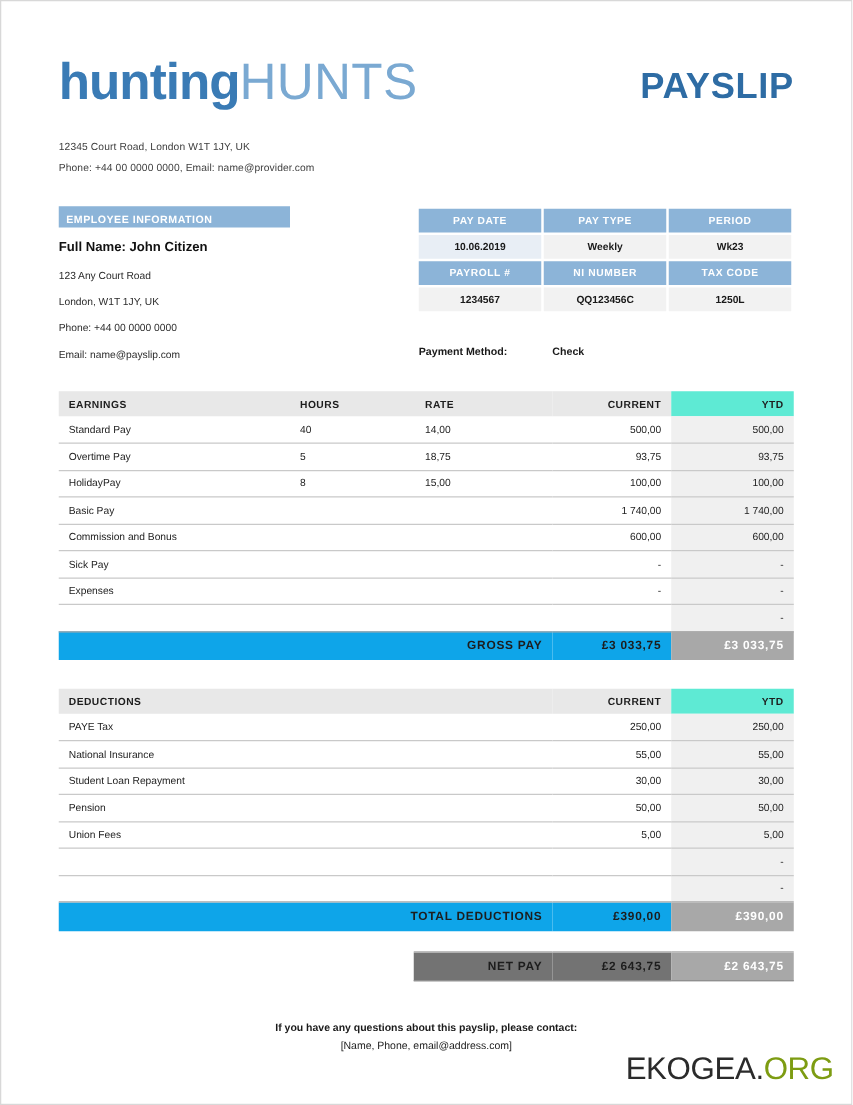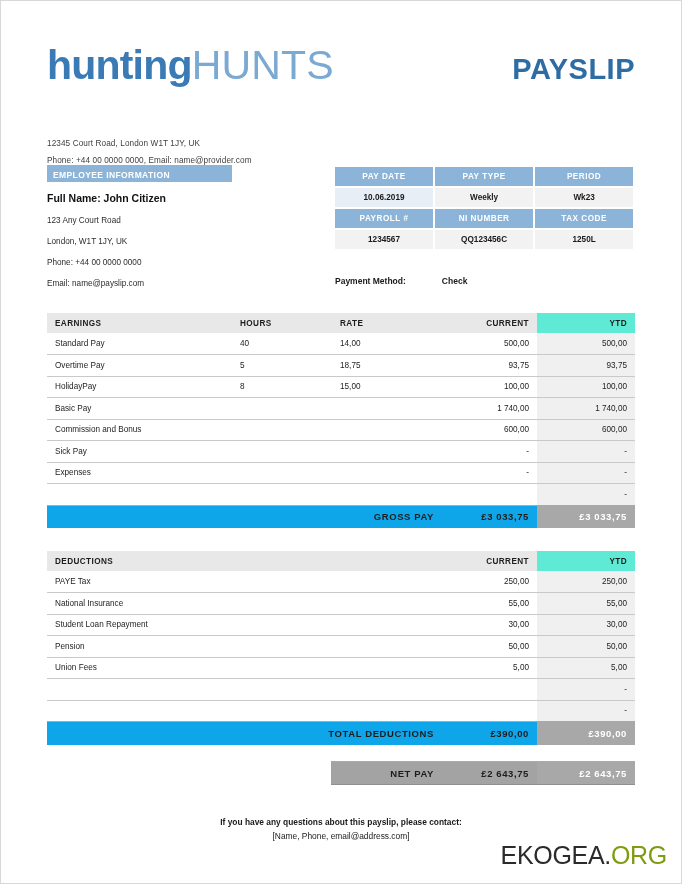--- a/index.html
+++ b/index.html
@@ -55,21 +55,20 @@
     font-weight: bold;
     color: #2e6ca4;
     letter-spacing: 0.5px;
   }
   .company-line {
     position: absolute;
     left: 0;
     font-size: 8.2px;
     color: #3e3e3e;
     letter-spacing: 0.1px;
-    margin-top: 26px;
   }
   .company-line.l1 { top: 72px; }
   .company-line.l2 { top: 89px; }
 
   
   .emp-block {
     position: absolute;
     left: 46px;
     top: 164px;
     width: 185px;
@@ -188,21 +187,21 @@
   
   .netpay {
     position: absolute;
     left: 330px;
     top: 760px;
     width: 304px;
     border-collapse: collapse;
     table-layout: fixed;
   }
   .netpay td {
-    background: #a3a3a3;
+    background: #737373;
     font-weight: bold;
     font-size: 9.5px;
     letter-spacing: 0.6px;
     height: 23px;
     padding: 0 8px;
     vertical-align: middle;
     color: #1d1d1d;
     border-top: 1px solid #a9a9a9;
     border-bottom: 1px solid #8f8f8f;
     text-align: right;

